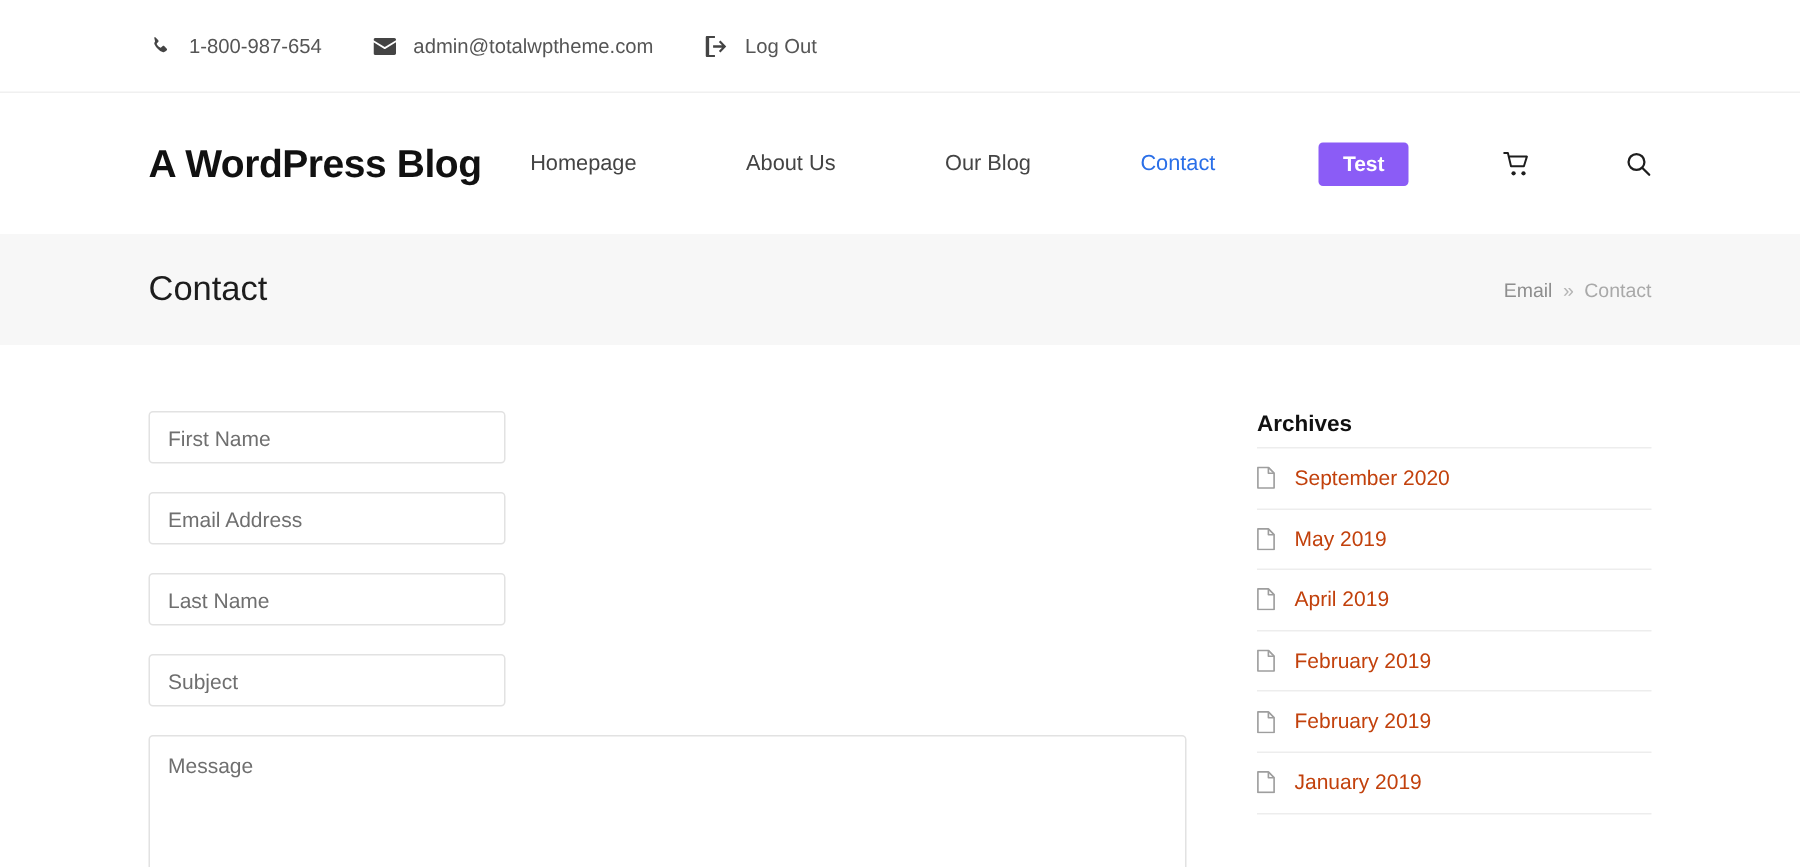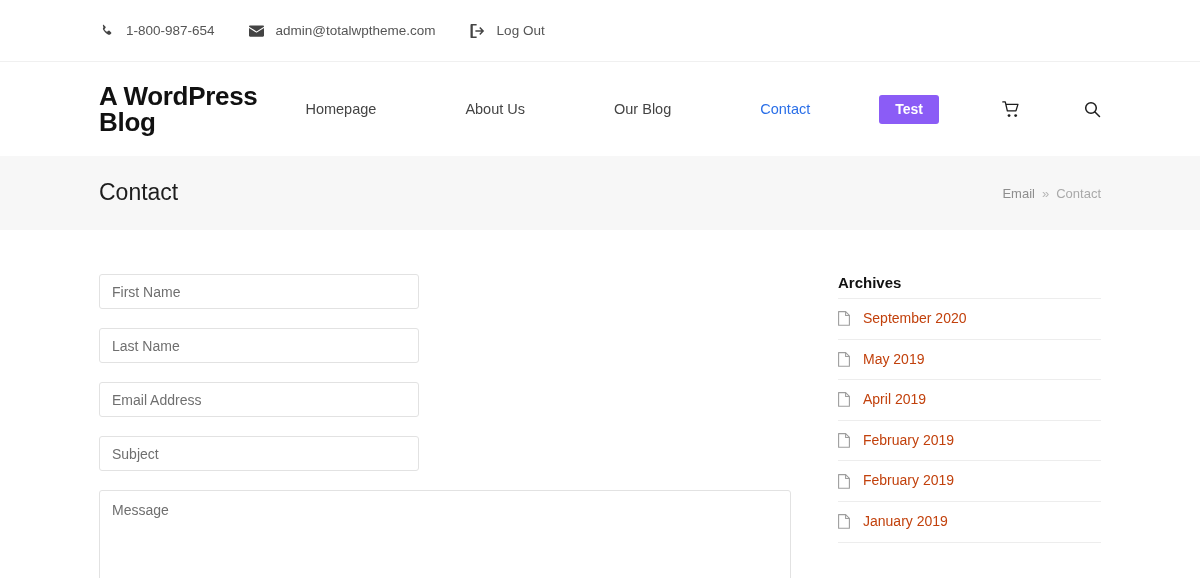--- a/index.html
+++ b/index.html
@@ -82,21 +82,21 @@
   }
   .main-nav {
     display: flex;
     align-items: center;
     gap: 29px;
   }
   .nav-link {
     font-size: 14.5px;
     color: #444444;
     text-decoration: none;
-    margin-left: 60px;
+    margin-left: 44px;
     white-space: nowrap;
   }
   .nav-link.first { margin-left: 0; }
   .nav-link.is-current { color: #2a6fe8; }
   .nav-btn {
     margin-left: 40px;
     background: #8b5cf6;
     color: #ffffff;
     font-size: 14px;
     font-weight: bold;
@@ -164,21 +164,21 @@
     flex: none;
   }
   .sidebar {
     width: 263px;
     flex: none;
   }
 
   
   .field {
     display: block;
-    width: 320px;
+    width: 238px;
     height: 35px;
     padding: 0 12px;
     margin-bottom: 19px;
     border: 1px solid #e2e2e2;
     border-radius: 3px;
     background: #ffffff;
     font-family: "Liberation Sans", sans-serif;
     font-size: 14px;
     color: #444444;
     outline: none;
@@ -326,22 +326,22 @@
       </div>
     </div>
   </div>
 </div>
 
 <div class="container">
   <div class="content-wrap">
 
     <main class="content-main">
       <input class="field" type="text" placeholder="First Name" style="">
+      <input class="field" type="email" placeholder="Email Address" style="">
       <input class="field" type="text" placeholder="Last Name" style="">
-      <input class="field" type="email" placeholder="Email Address" style="">
       <input class="field" type="text" placeholder="Subject" style="">
       <textarea class="field-message" placeholder="Message" style=""></textarea>
     </main>
 
     <aside class="sidebar">
 
       <section class="widget">
         <h3 class="widget-title">Archives</h3>
         <ul class="widget-list">
           <li>

